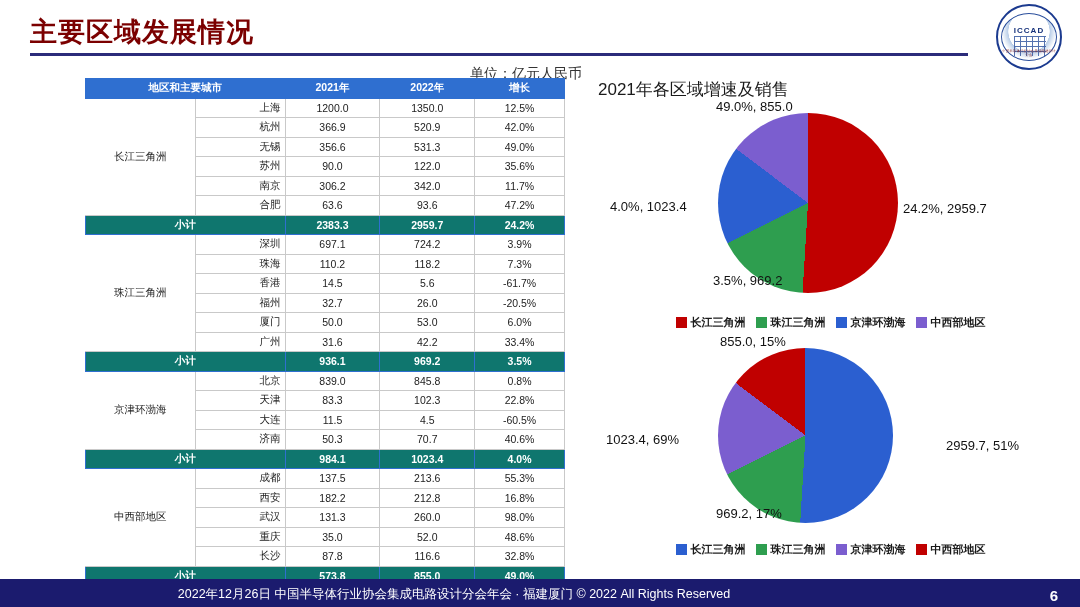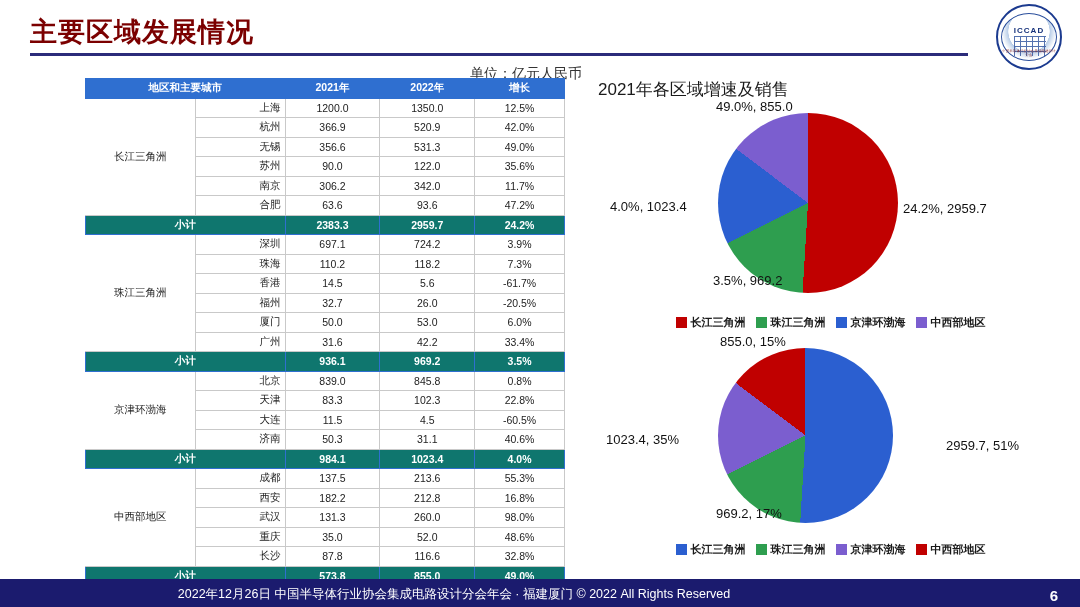--- a/index.html
+++ b/index.html
@@ -259,21 +259,21 @@
       </tr>
       <tr>
         <td class="city">大连</td>
         <td class="num">11.5</td>
         <td class="num">4.5</td>
         <td class="num">-60.5%</td>
       </tr>
       <tr>
         <td class="city">济南</td>
         <td class="num">50.3</td>
-        <td class="num">31.1</td>
+        <td class="num">70.7</td>
         <td class="num">40.6%</td>
       </tr>
       <tr class="subtotal">
         <td colspan="2">小计</td>
         <td>984.1</td>
         <td>1023.4</td>
         <td>4.0%</td>
       </tr>
       <tr>
         <td class="region" rowspan="5">中西部地区</td>
@@ -348,21 +348,21 @@
         <span>中西部地区</span>
       </div>
     </div>
 </div>
 
 <div class="chart-block" id="chart2" style="left:598px; top:338px; width:465px;">
   <div class="pie-wrap" style="height:200px;">
     <div class="pie" id="pie2" style="position: absolute; left: 120px; top: 10px; width: 175px; height: 175px; background: conic-gradient(rgb(43, 95, 208) 0deg, rgb(43, 95, 208) 183.47deg, rgb(46, 158, 79) 183.47deg, rgb(46, 158, 79) 243.56deg, rgb(123, 94, 207) 243.56deg, rgb(123, 94, 207) 307deg, rgb(192, 0, 0) 307deg, rgb(192, 0, 0) 360deg);"></div>
     <div class="pie-label" id="c2l0" style="left:300px; top:100px;margin-left:48px;">2959.7, 51%</div>
     <div class="pie-label" id="c2l1" style="left:118px; top:168px;">969.2, 17%</div>
-    <div class="pie-label" id="c2l2" style="left:8px; top:94px;">1023.4, 35%</div>
+    <div class="pie-label" id="c2l2" style="left:8px; top:94px;">1023.4, 69%</div>
     <div class="pie-label" id="c2l3" style="left:122px; top:-4px;">855.0, 15%</div>
   </div>
   <div class="legend" id="legend2">
       <div class="legend-item">
         <span class="legend-swatch" style="background: rgb(43, 95, 208);"></span>
         <span>长江三角洲</span>
       </div>
       <div class="legend-item">
         <span class="legend-swatch" style="background: rgb(46, 158, 79);"></span>
         <span>珠江三角洲</span>

